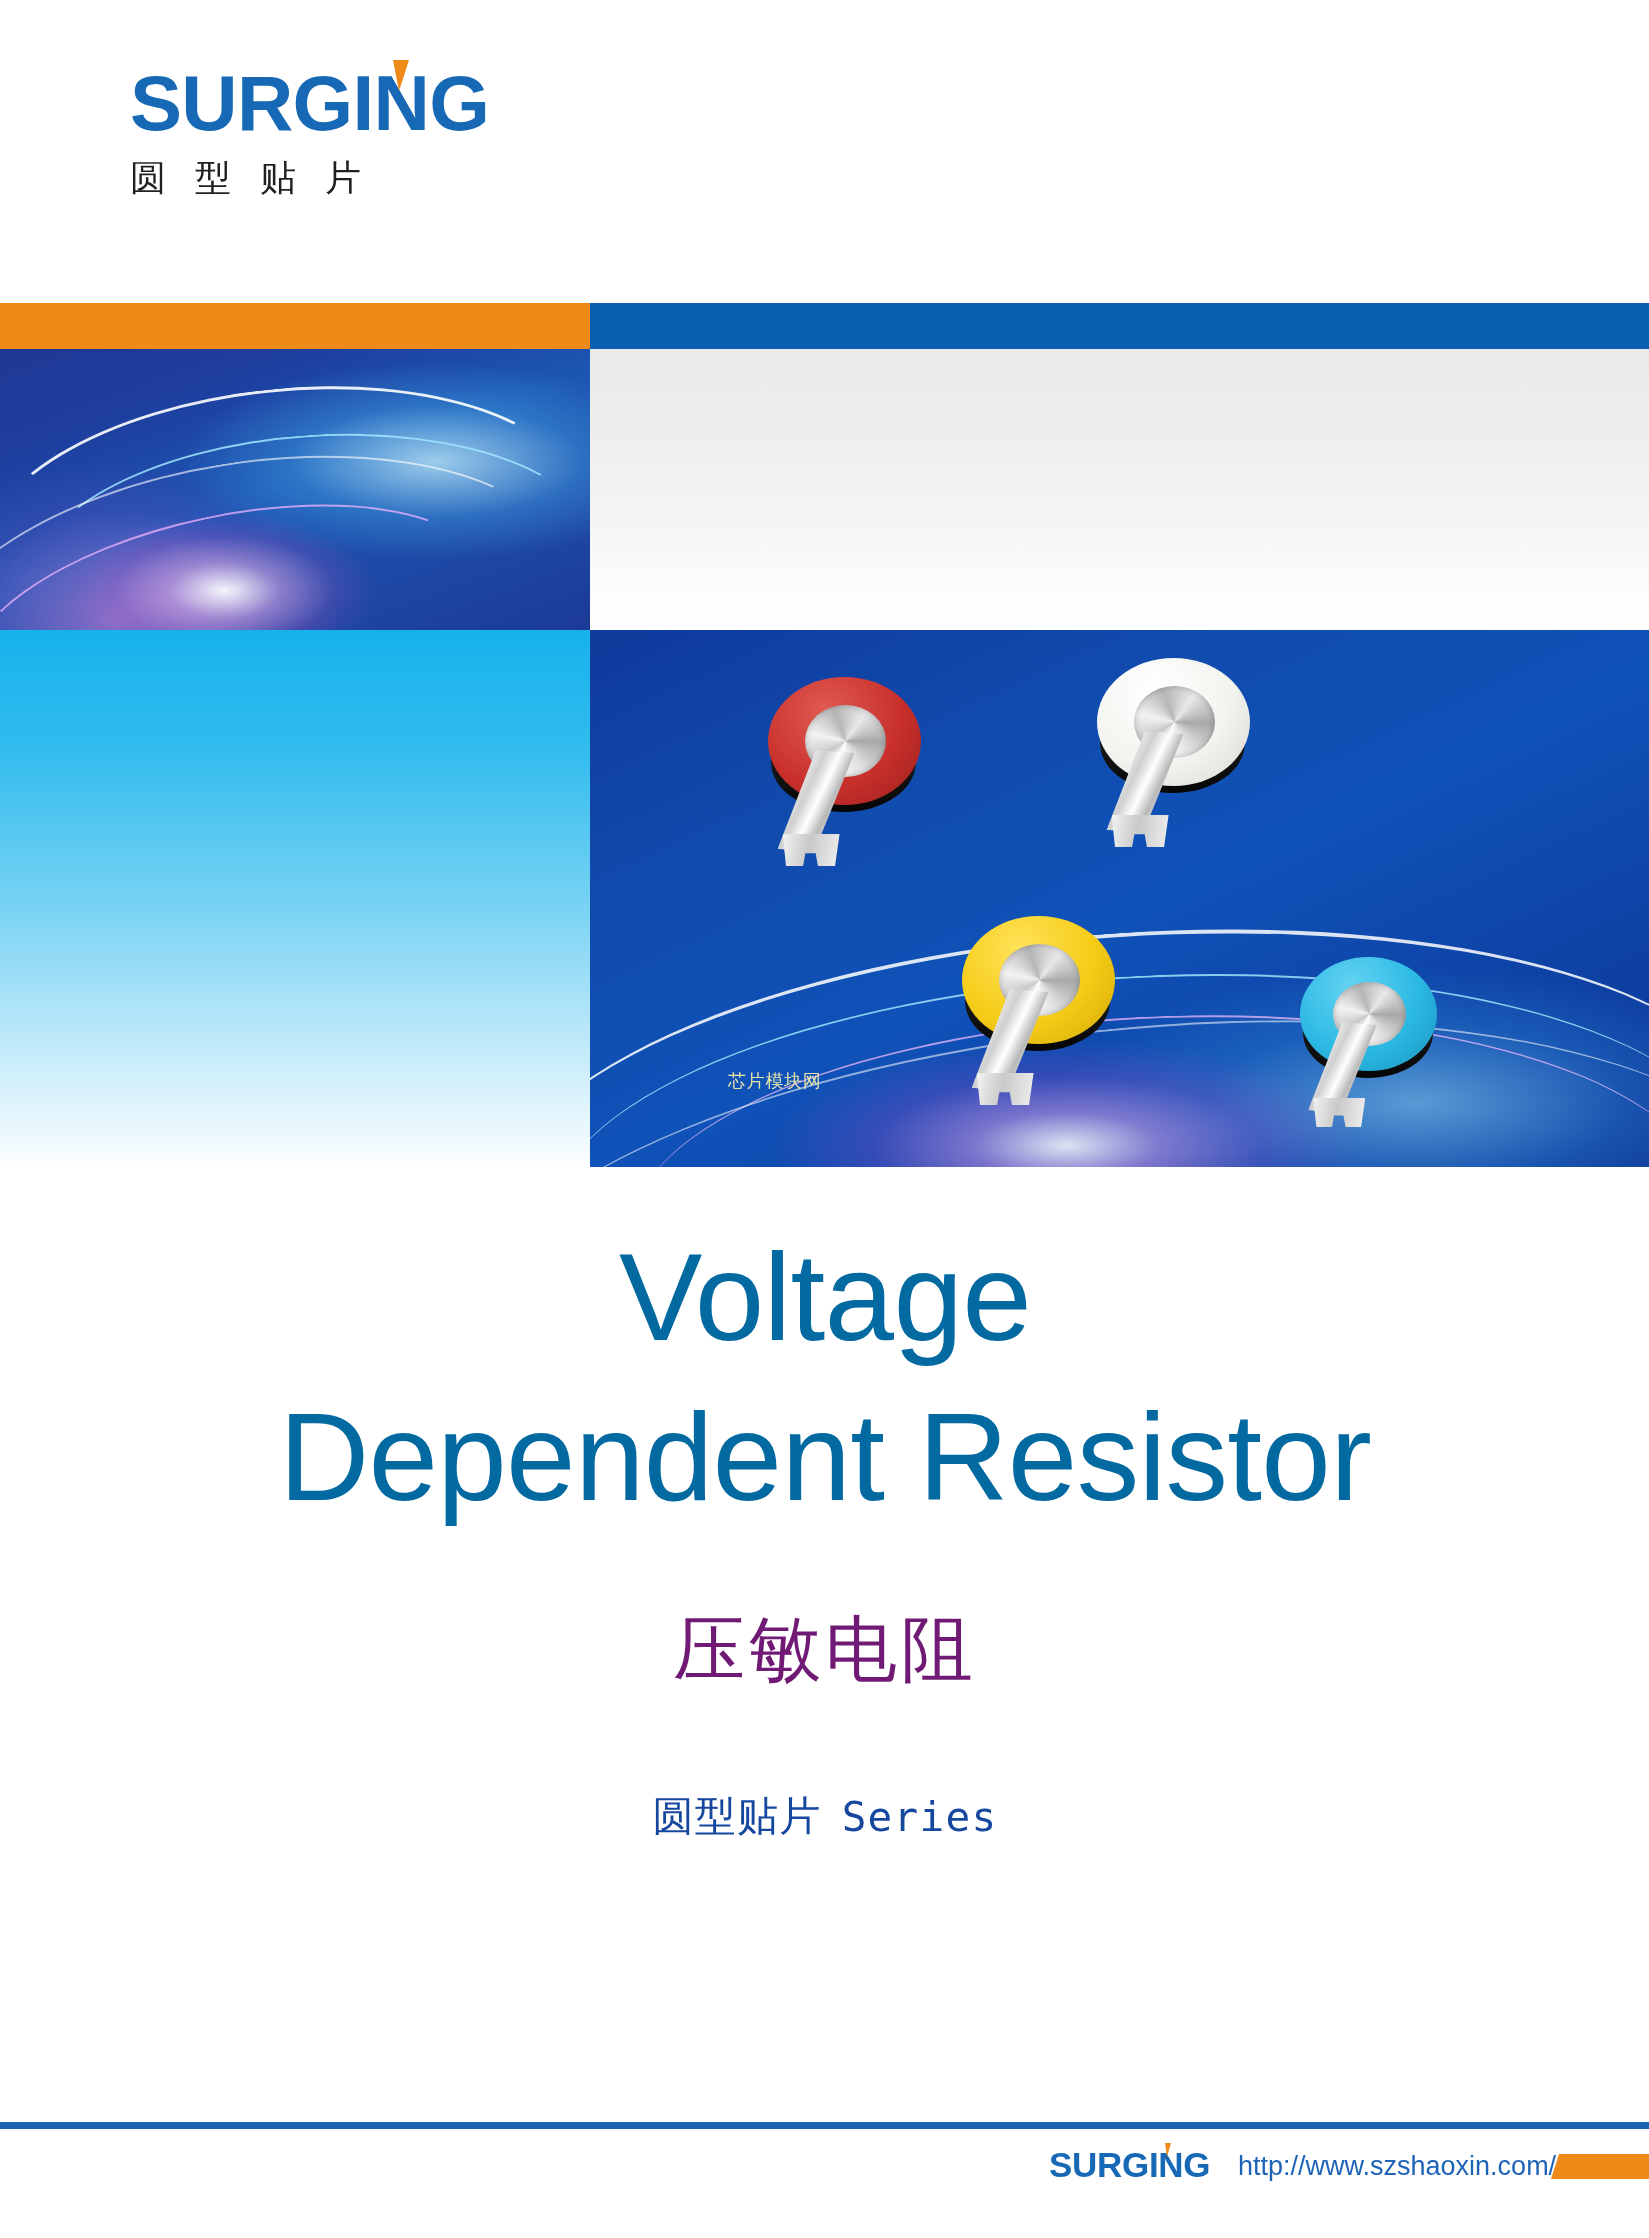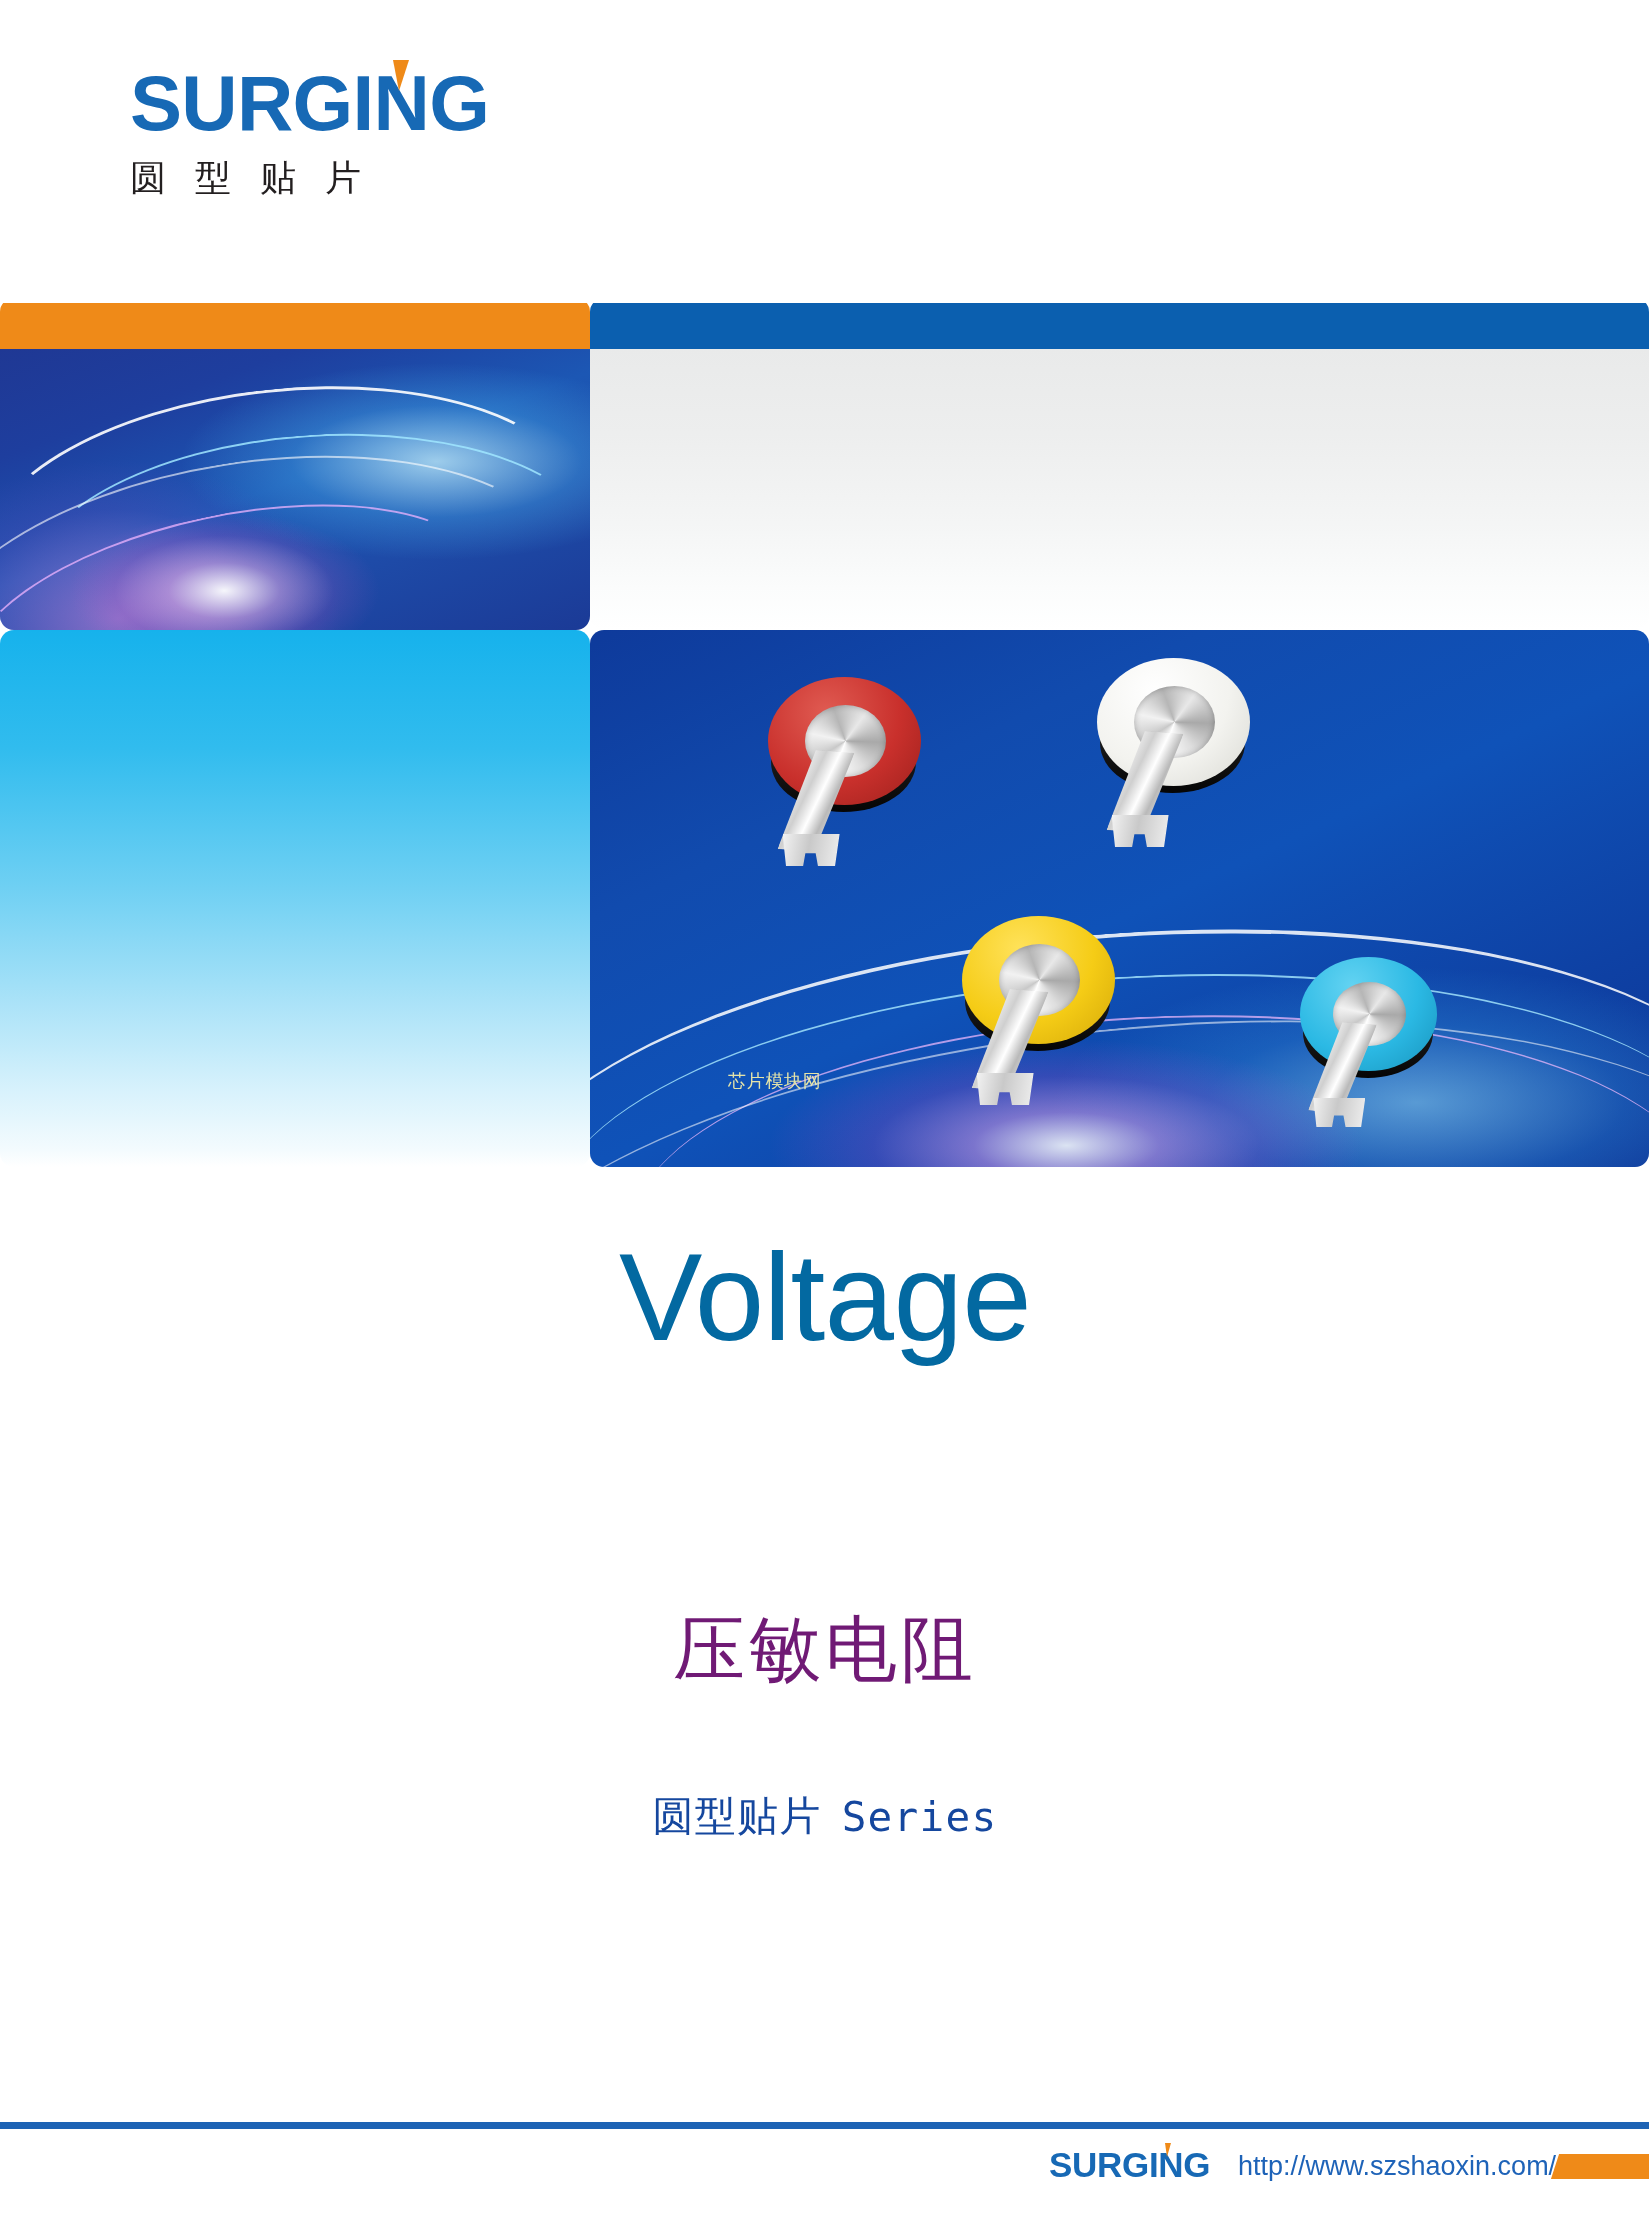--- a/index.html
+++ b/index.html
@@ -52,21 +52,21 @@
   }
 
   
   #hero {
     position: absolute;
     left: 0;
     top: 298px;
     width: 1650px;
     height: 870px;
   }
-  .quad { position: absolute; overflow: hidden; border-radius: 14px; }
+  .quad { position: absolute; overflow: hidden; }
 
   
   #quad-tl { left: 0; top: 0; width: 590px; height: 332px; }
   #tl-orangebar {
     position: absolute; left: 0; top: 4.7px; width: 590px; height: 47px;
     background: #EF8A18;
   }
   #tl-art {
     position: absolute; left: 0; top: 51px; width: 590px; height: 281px;
     background:
@@ -346,20 +346,21 @@
         <div class="v-foot" style="left:13.3px; top:141px; width:52px; height:29px; clip-path:polygon(0 0,100% 0,92% 100%,62% 100%,58% 60%,40% 60%,36% 100%,6% 100%);"></div>
       </div>
 
       <div id="watermark">芯片模块网</div>
     </div>
   </div>
 </div>
 
 <div id="title-en">
   <div>Voltage</div>
+  <div>Dependent Resistor</div>
 </div>
 
 <div id="title-cn">压敏电阻</div>
 
 <div id="title-series">
   <span id="series-cn">圆型贴片</span><span id="series-en">Series</span>
 </div>
 
 <div id="footer-rule"></div>
 <div id="footer-bar">

